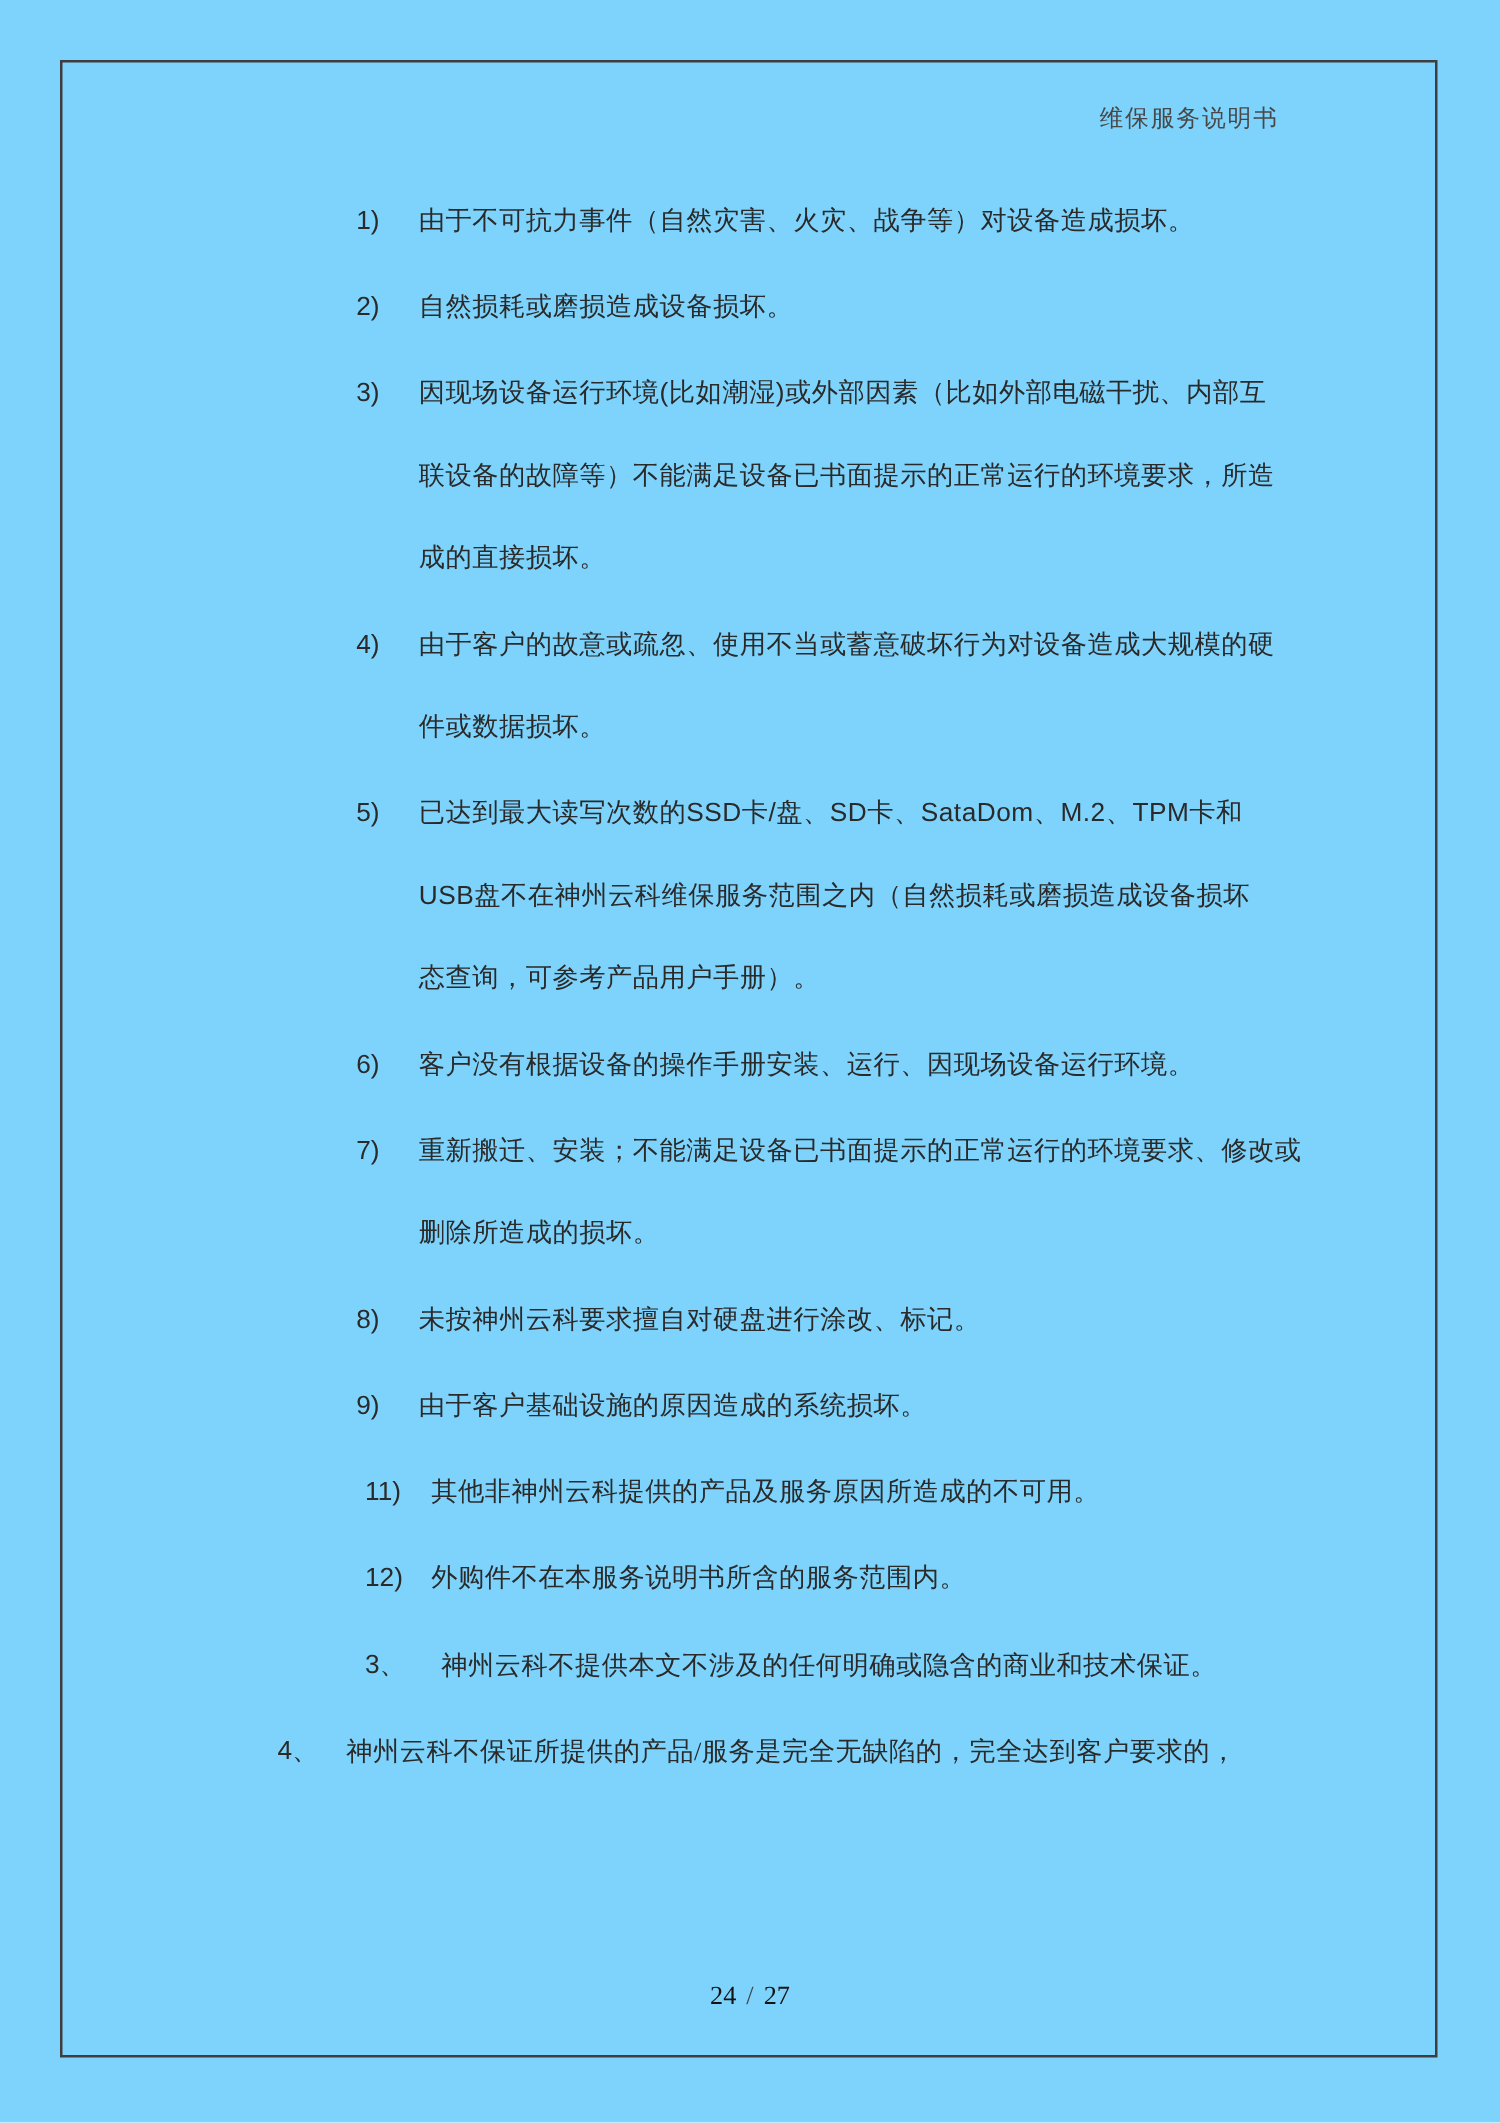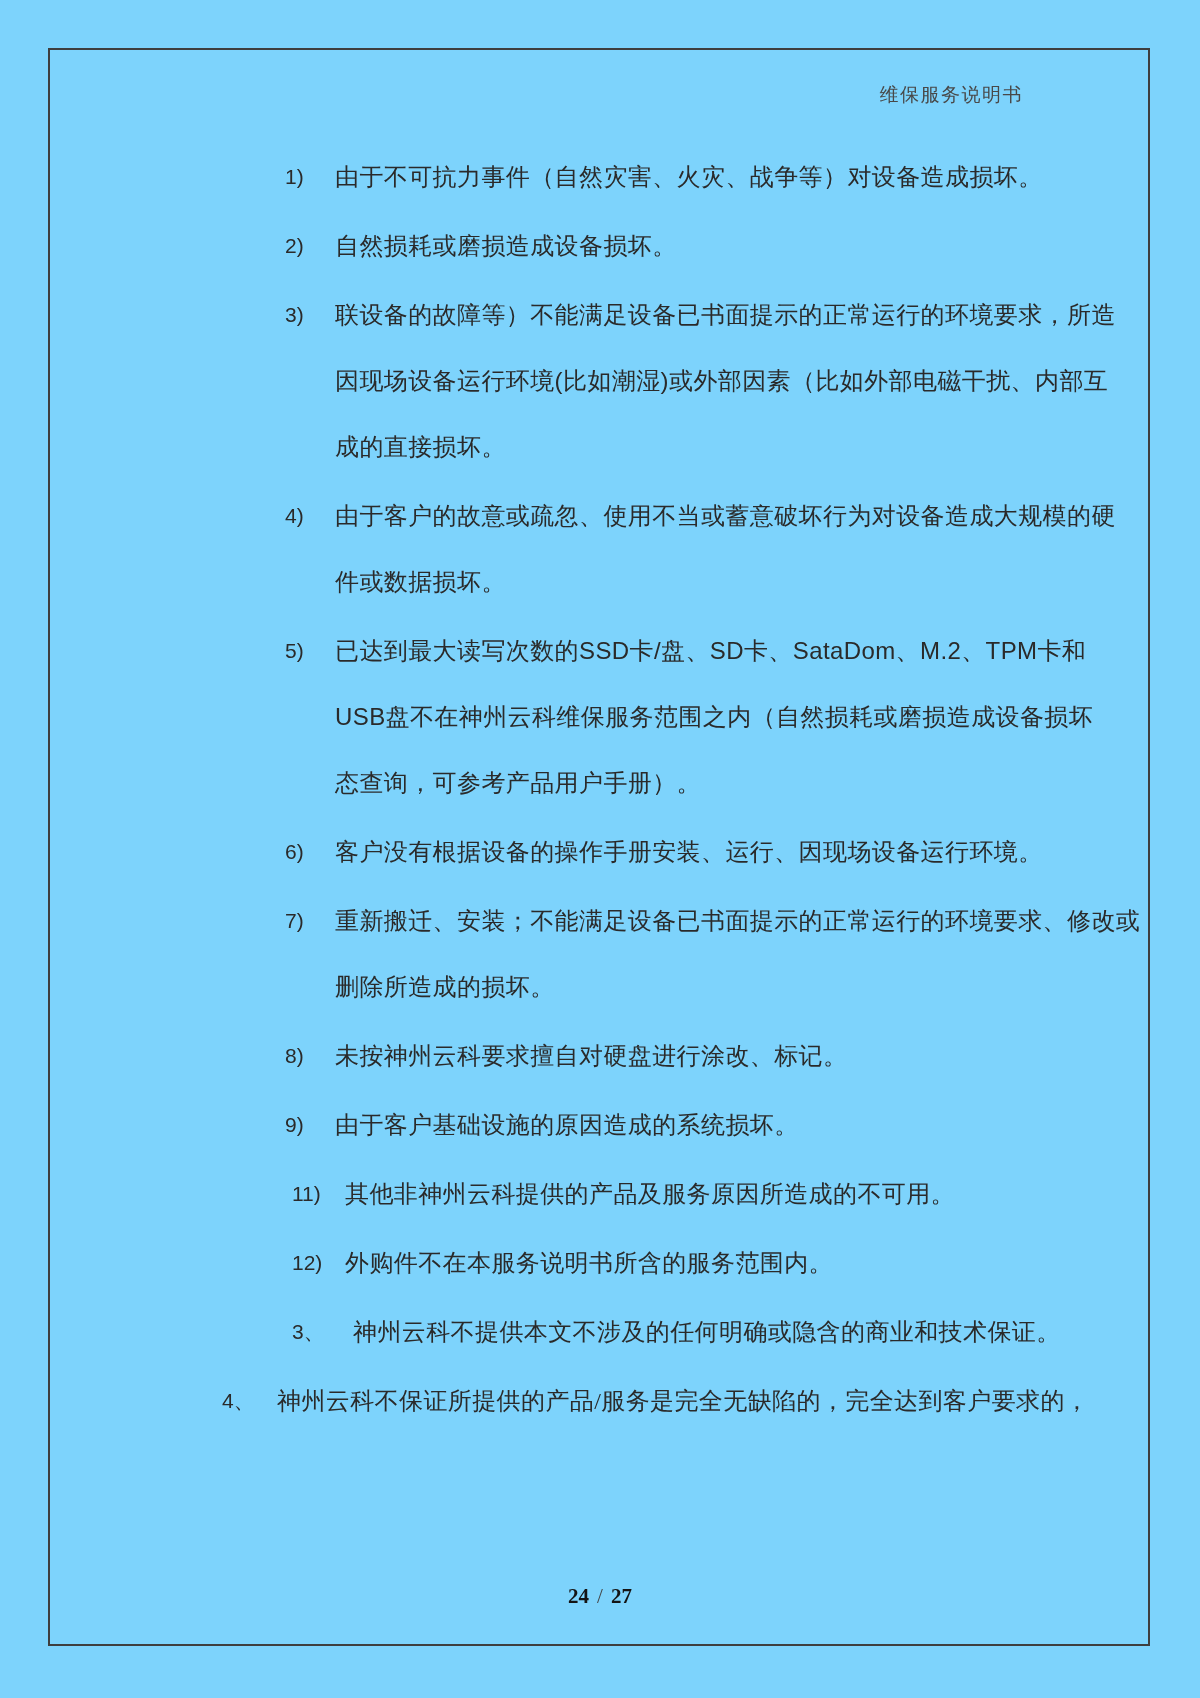--- a/index.html
+++ b/index.html
@@ -48,21 +48,21 @@
     left: 285px;
     top: 0;
     line-height: 66px;
     font-size: 21px;
     color: #2a2a2a;
   }
   .item .line {
     padding-left: 335px;
     padding-right: 180px;
     line-height: 66px;
-    font-size: 24px;
+    font-size: 21px;
     letter-spacing: 0.4px;
     color: #2a2a2a;
     white-space: nowrap;
   }
   
   .content .item:nth-child(10) .num,
   .content .item:nth-child(11) .num,
   .content .item:nth-child(12) .num { left: 292px; }
   .content .item:nth-child(10) .line,
   .content .item:nth-child(11) .line { padding-left: 345px; }
@@ -73,21 +73,21 @@
   .footer {
     position: absolute;
     top: 1584px;
     left: 0;
     width: 100%;
     text-align: center;
     font-family: "Liberation Serif", "DejaVu Serif", serif;
     font-size: 21px;
     color: #141414;
   }
-  .footer .pnum { font-weight: bold; }
+  .footer .pnum { font-weight: normal; }
   .footer .psep {
     font-weight: normal;
     color: #444444;
     margin: 0 8px;
   }
 </style>
 </head>
 <body>
 
 <div class="page">
@@ -102,22 +102,22 @@
       <div class="line">由于不可抗力事件（自然灾害、火灾、战争等）对设备造成损坏。</div>
     </div>
 
     <div class="item">
       <span class="num">2)</span>
       <div class="line">自然损耗或磨损造成设备损坏。</div>
     </div>
 
     <div class="item">
       <span class="num">3)</span>
+      <div class="line">因现场设备运行环境(比如潮湿)或外部因素（比如外部电磁干扰、内部互</div>
       <div class="line">联设备的故障等）不能满足设备已书面提示的正常运行的环境要求，所造</div>
-      <div class="line">因现场设备运行环境(比如潮湿)或外部因素（比如外部电磁干扰、内部互</div>
       <div class="line">成的直接损坏。</div>
     </div>
 
     <div class="item">
       <span class="num">4)</span>
       <div class="line">由于客户的故意或疏忽、使用不当或蓄意破坏行为对设备造成大规模的硬</div>
       <div class="line">件或数据损坏。</div>
     </div>
 
     <div class="item">

